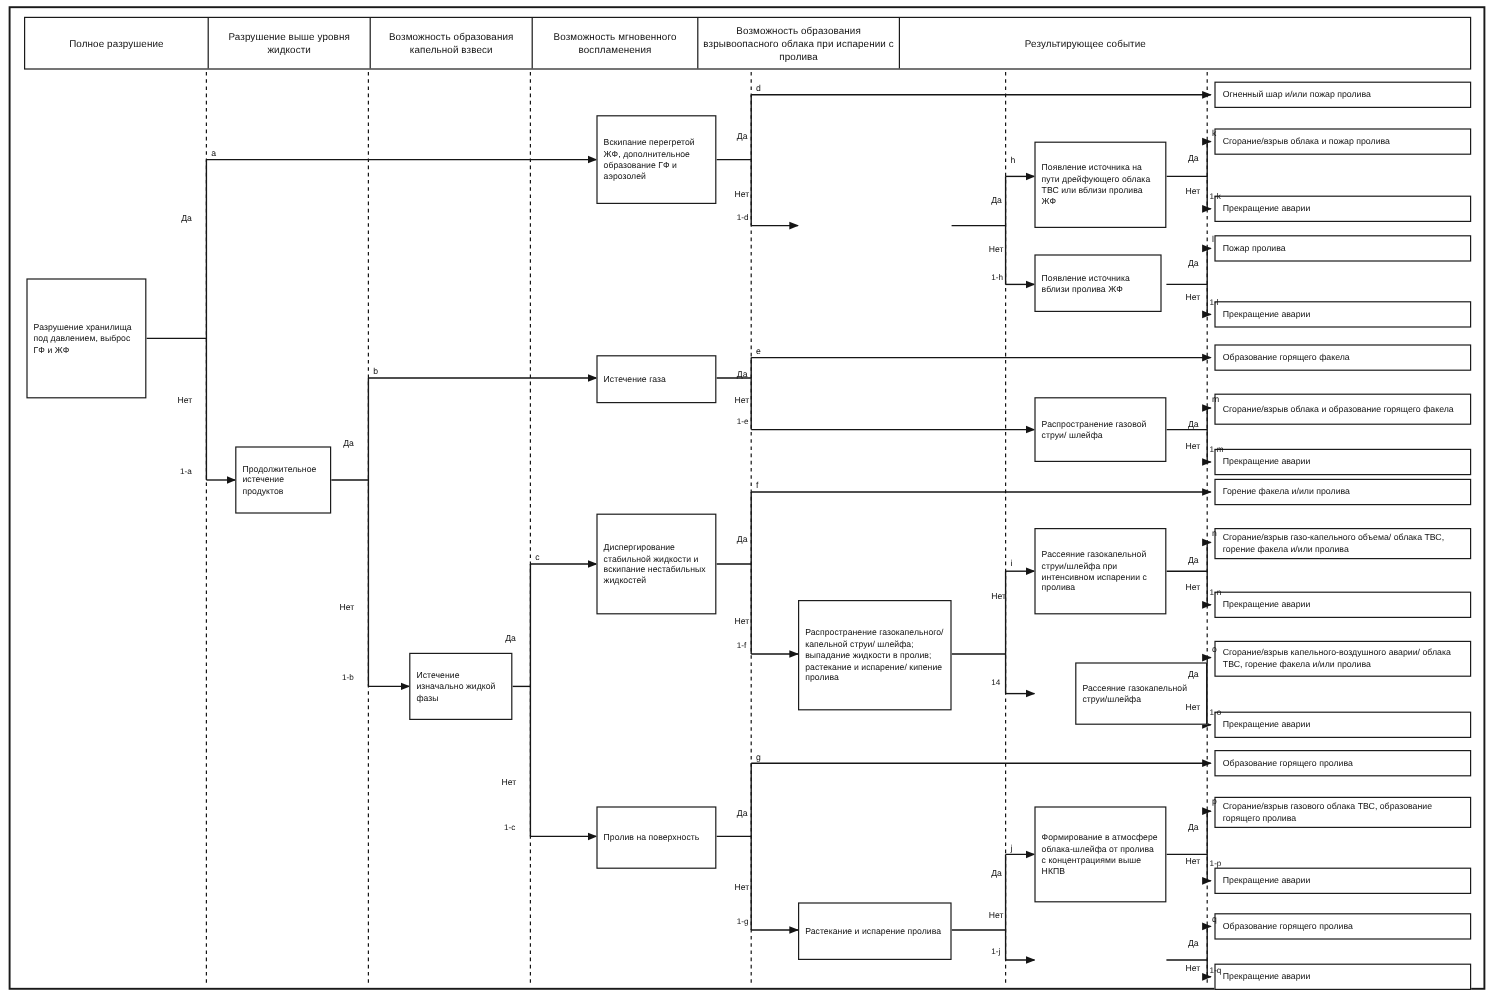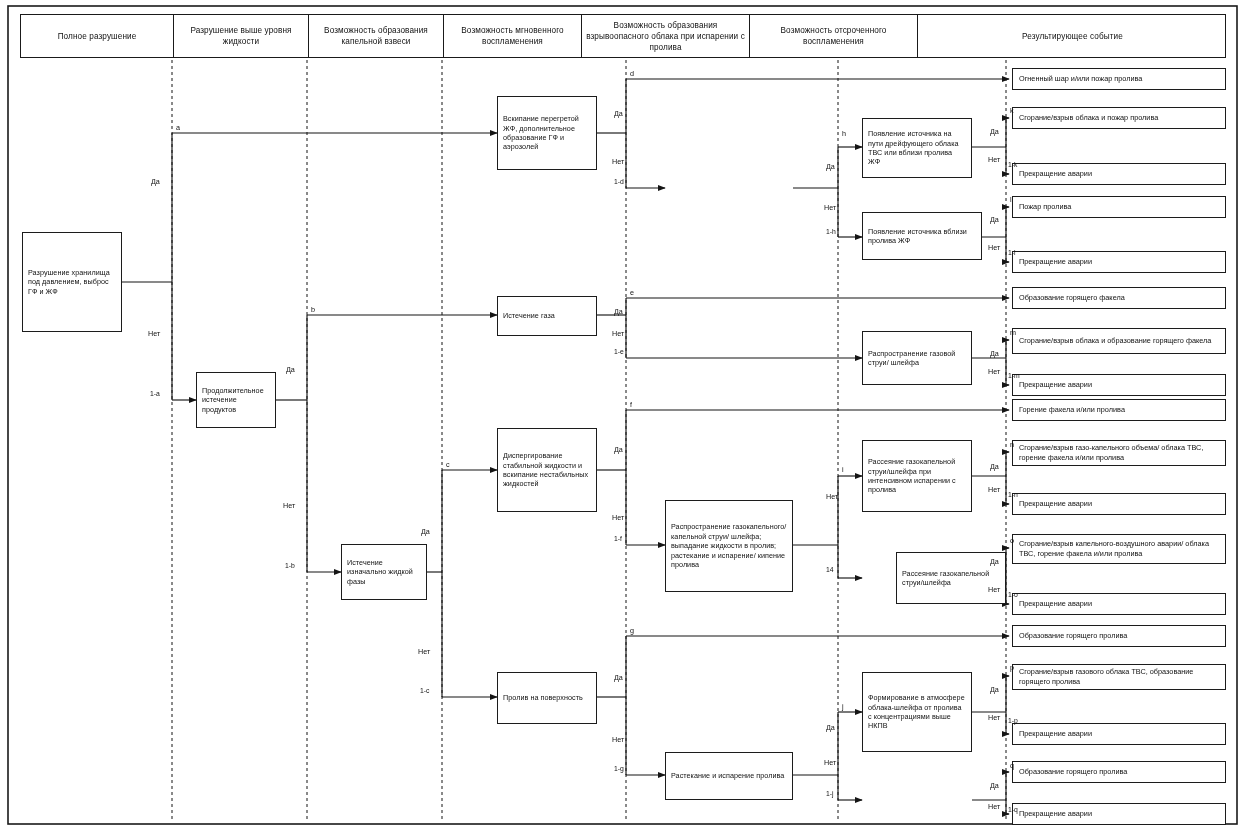--- a/index.html
+++ b/index.html
@@ -145,21 +145,20 @@
       <line x1="1006" y1="814" x2="1009" y2="814" marker-end="url(#ah)"></line>
     </g>
   </svg>
 
   <div class="hdr-row">
     <div class="hdr-cell" style="width:153px">Полное разрушение</div>
     <div class="hdr-cell" style="width:135px">Разрушение выше уровня жидкости</div>
     <div class="hdr-cell" style="width:135px">Возможность образования капельной взвеси</div>
     <div class="hdr-cell" style="width:138px">Возможность мгновенного воспламенения</div>
     <div class="hdr-cell" style="width:168px">Возможность образования взрывоопасного облака при испарении с пролива</div>
-    <div class="hdr-cell" style="width:168px">Возможность отсроченного воспламенения</div>
     <div class="hdr-cell" style="width:309px">Результирующее событие</div>
   </div>
 
   <div class="node" style="left:22px;top:232px;width:100px;height:100px">
     <span>Разрушение хранилища под давлением, выброс ГФ и ЖФ</span>
   </div>
 
   <div class="node" style="left:196px;top:372px;width:80px;height:56px">
     <span>Продолжительное истечение продуктов</span>
   </div>
@@ -186,25 +185,25 @@
 
 
   <div class="node" style="left:665px;top:500px;width:128px;height:92px">
     <span>Распространение газокапельного/ капельной струи/ шлейфа; выпадание жидкости в пролив; растекание и испарение/ кипение пролива</span>
   </div>
 
   <div class="node" style="left:665px;top:752px;width:128px;height:48px">
     <span>Растекание и испарение пролива</span>
   </div>
 
-  <div class="node" style="left:862px;top:118px;width:110px;height:60px">
+  <div class="node" style="left:862px;top:118px;width:110px;height:72px">
     <span>Появление источника на пути дрейфующего облака ТВС или вблизи пролива ЖФ</span>
   </div>
 
-  <div class="node" style="left:862px;top:212px;width:120px;height:48px">
+  <div class="node" style="left:862px;top:212px;width:106px;height:48px">
     <span>Появление источника вблизи пролива ЖФ</span>
   </div>
 
   <div class="node" style="left:862px;top:331px;width:110px;height:54px">
     <span>Распространение газовой струи/ шлейфа</span>
   </div>
 
   <div class="node" style="left:862px;top:440px;width:110px;height:72px">
     <span>Рассеяние газокапельной струи/шлейфа при интенсивном испарении с пролива</span>
   </div>

